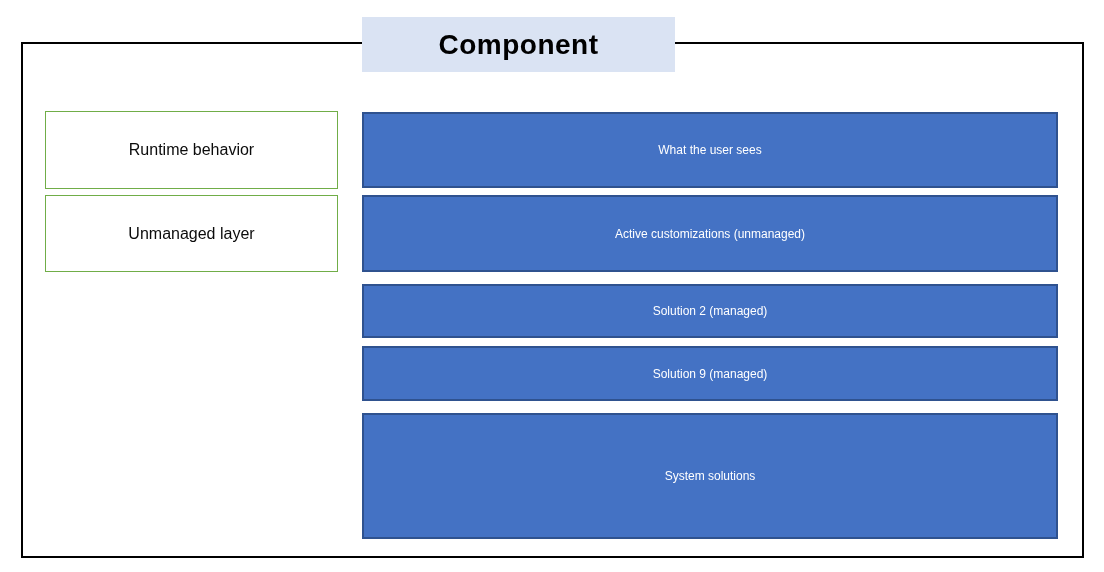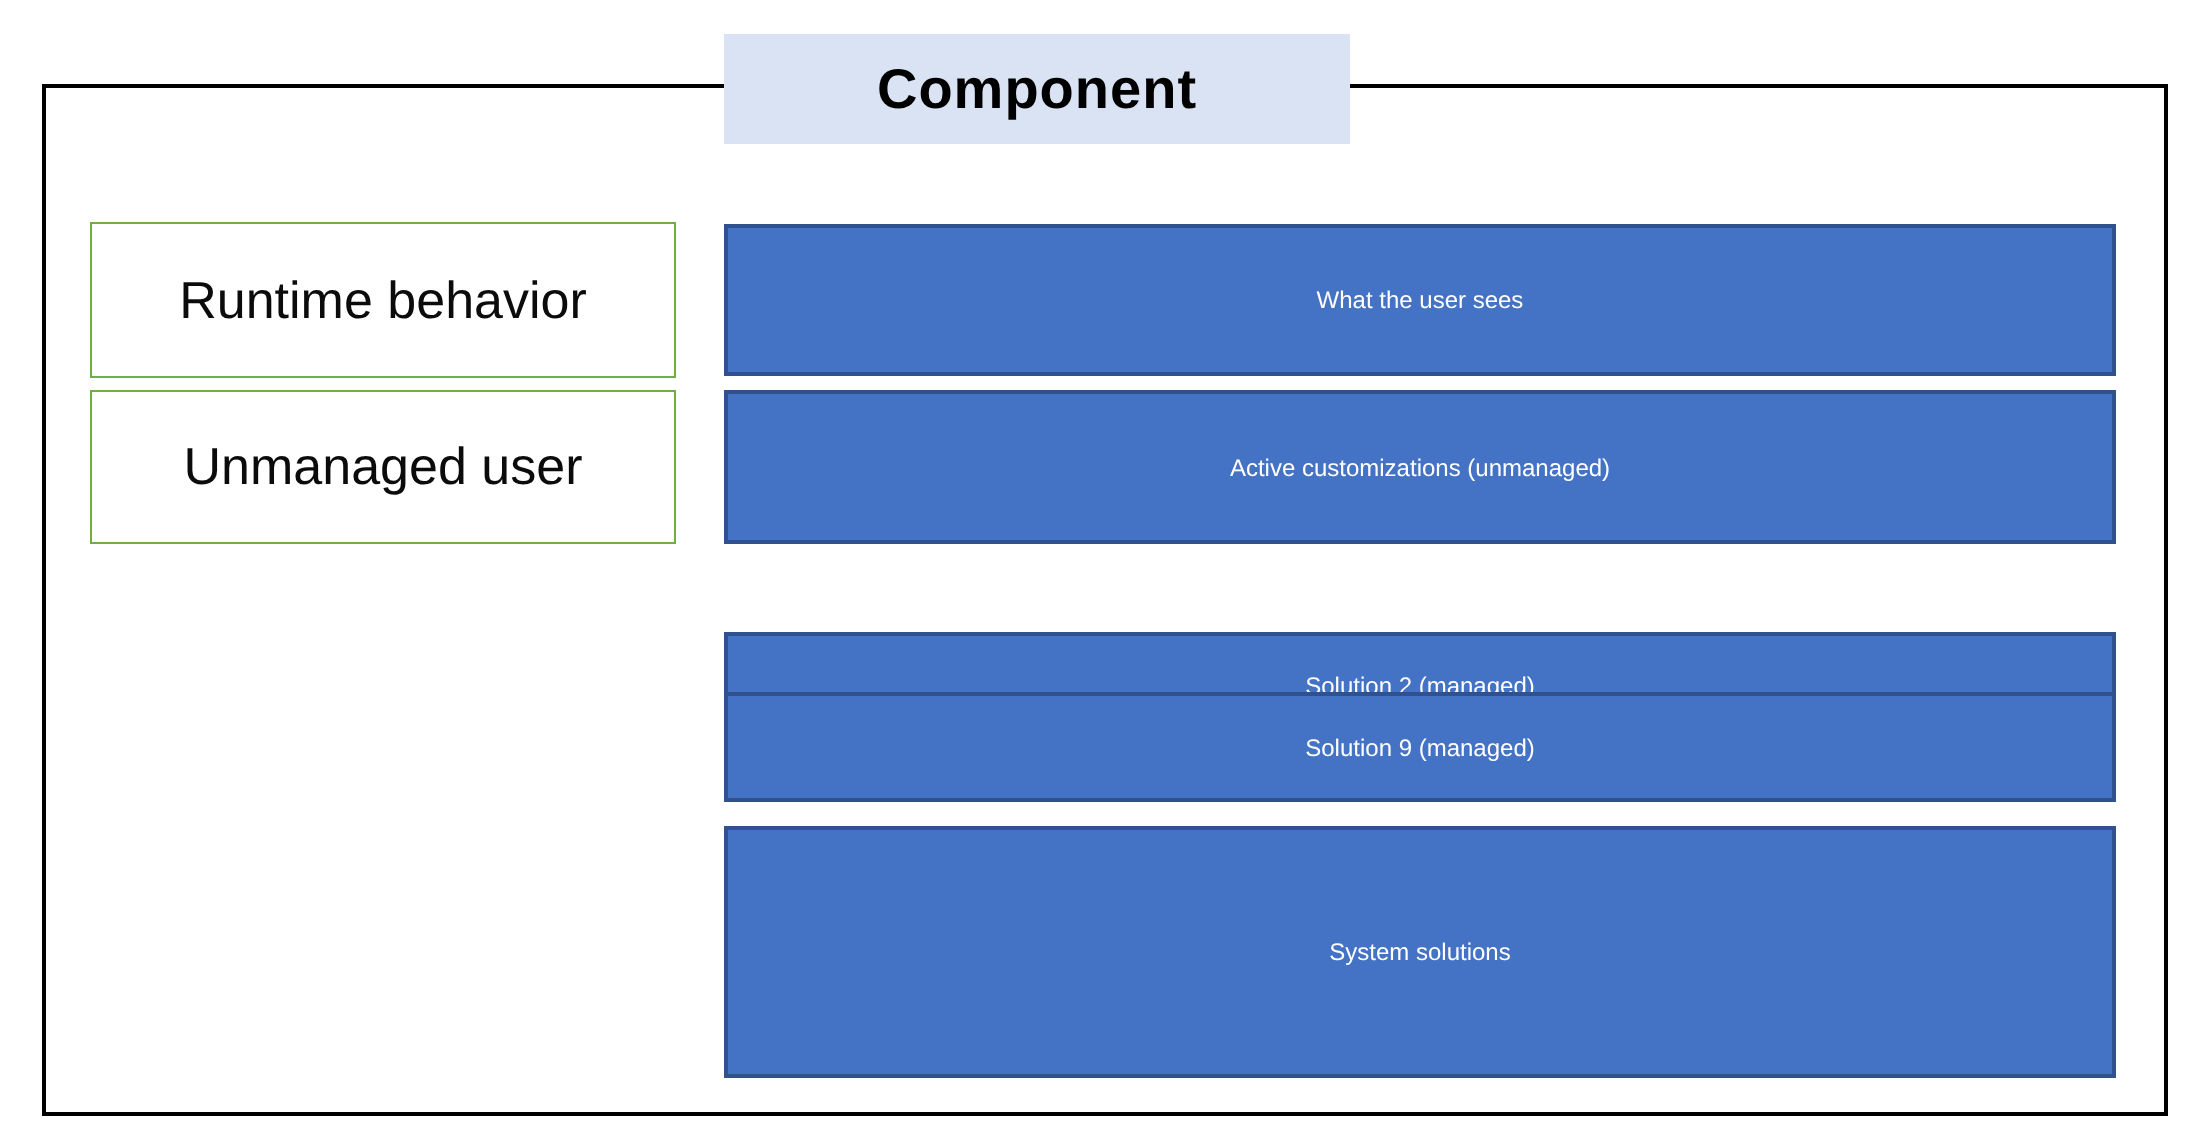--- a/index.html
+++ b/index.html
@@ -45,21 +45,21 @@
   .left-box {
     position: absolute;
     left: 45px;
     width: 293px;
     border: 1.5px solid var(--green_border, #70AD47);
     box-sizing: border-box;
     background: #ffffff;
     display: flex;
     align-items: center;
     justify-content: center;
-    font-size: 26px;
+    font-size: 16px;
     color: #0b0b0b;
     z-index: 1;
   }
   .left-box.runtime   { top: 111px; height: 78px; }
   .left-box.unmanaged { top: 195px; height: 77px; }
   .left-box.managed   { top: 281px; height: 257px; }
   .blue-box {
     position: absolute;
     left: 362px;
     width: 696px;
@@ -68,36 +68,36 @@
     box-sizing: border-box;
     display: flex;
     align-items: center;
     justify-content: center;
     font-size: 12px;
     color: #ffffff;
     z-index: 1;
   }
   .blue-box.row1 { top: 112px; height: 76px; }
   .blue-box.row2 { top: 195px; height: 77px; text-align: center; }
-  .blue-box.row3 { top: 284px; height: 54px; margin-top: 32px; }
+  .blue-box.row3 { top: 284px; height: 54px; }
   .blue-box.row4 { top: 346px; height: 55px; }
   .blue-box.row5 { top: 413px; height: 126px; }
 </style>
 </head>
 <body>
 
 <div class="canvas">
 
   <div class="outer-frame"></div>
 
   <div class="title-box">Component</div>
 
   <div class="left-box runtime">Runtime behavior</div>
 
-  <div class="left-box unmanaged">Unmanaged user</div>
+  <div class="left-box unmanaged">Unmanaged layer</div>
 
 
   <div class="blue-box row1">What the user sees</div>
 
   <div class="blue-box row2">Active customizations (unmanaged)</div>
 
   <div class="blue-box row3">Solution 2 (managed)</div>
 
   <div class="blue-box row4">Solution 9 (managed)</div>
 

